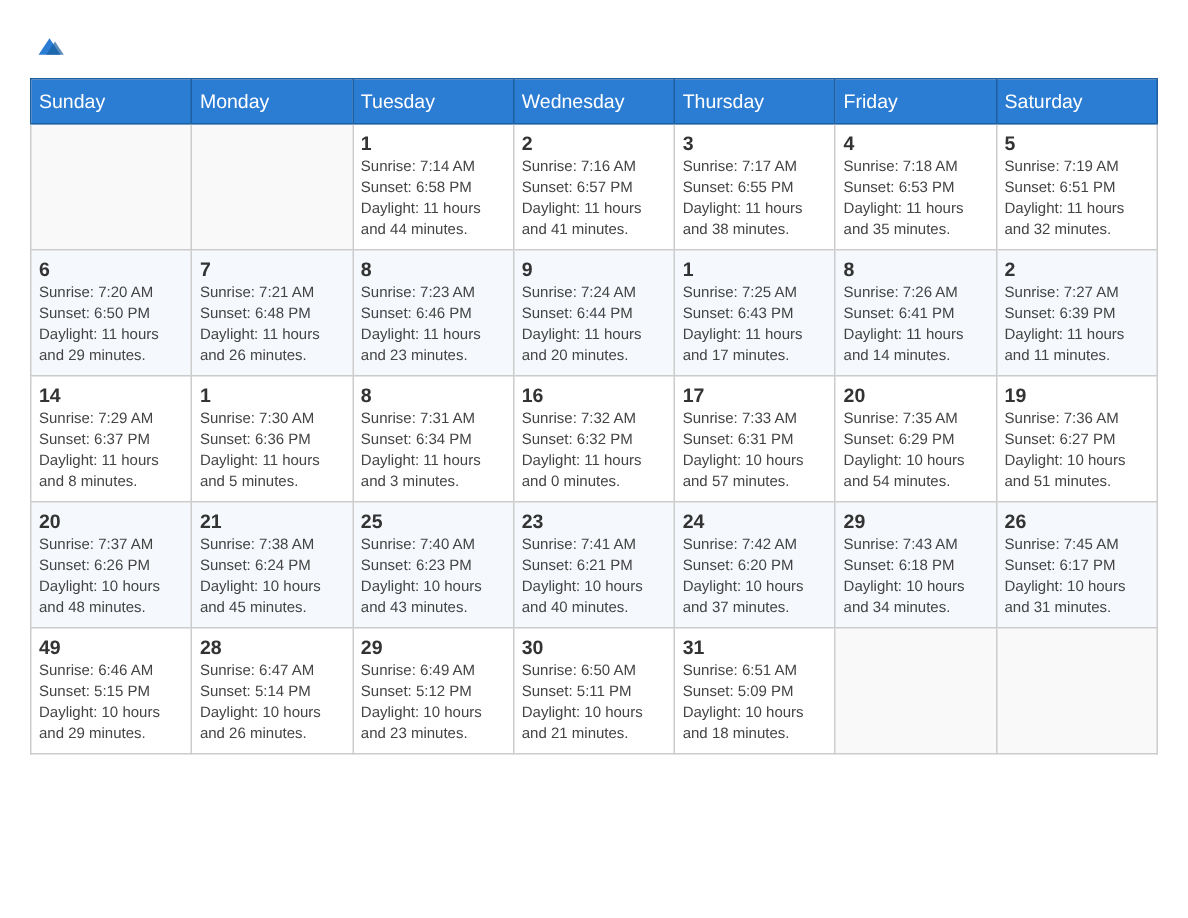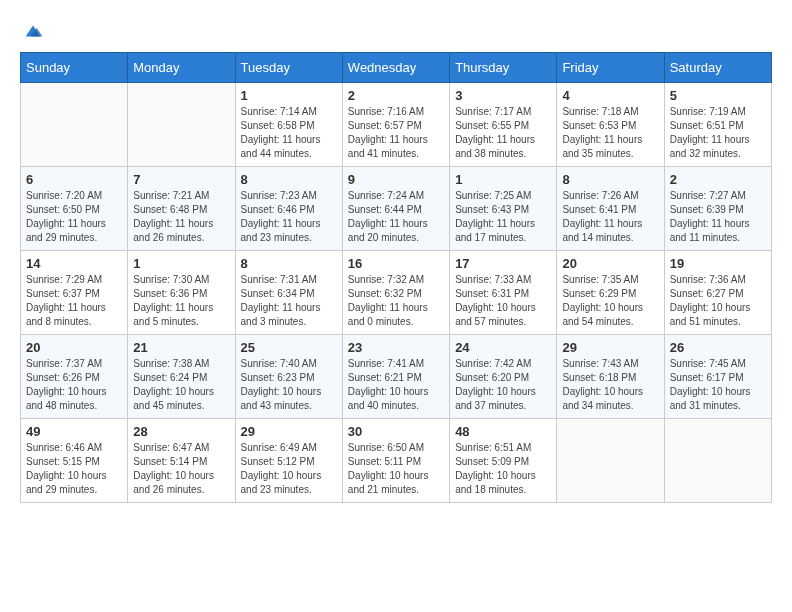--- a/index.html
+++ b/index.html
@@ -255,20 +255,20 @@
         </td>
         <td>
           <span class="day-num">29</span>
           <div class="day-detail">Sunrise: 6:49 AM<br>Sunset: 5:12 PM<br>Daylight: 10 hours and 23 minutes.</div>
         </td>
         <td>
           <span class="day-num">30</span>
           <div class="day-detail">Sunrise: 6:50 AM<br>Sunset: 5:11 PM<br>Daylight: 10 hours and 21 minutes.</div>
         </td>
         <td>
-          <span class="day-num">48</span>
+          <span class="day-num">31</span>
           <div class="day-detail">Sunrise: 6:51 AM<br>Sunset: 5:09 PM<br>Daylight: 10 hours and 18 minutes.</div>
         </td>
         <td class="empty"></td>
         <td class="empty"></td>
       </tr>
     </tbody>
 </table>
 
 </body></html>

